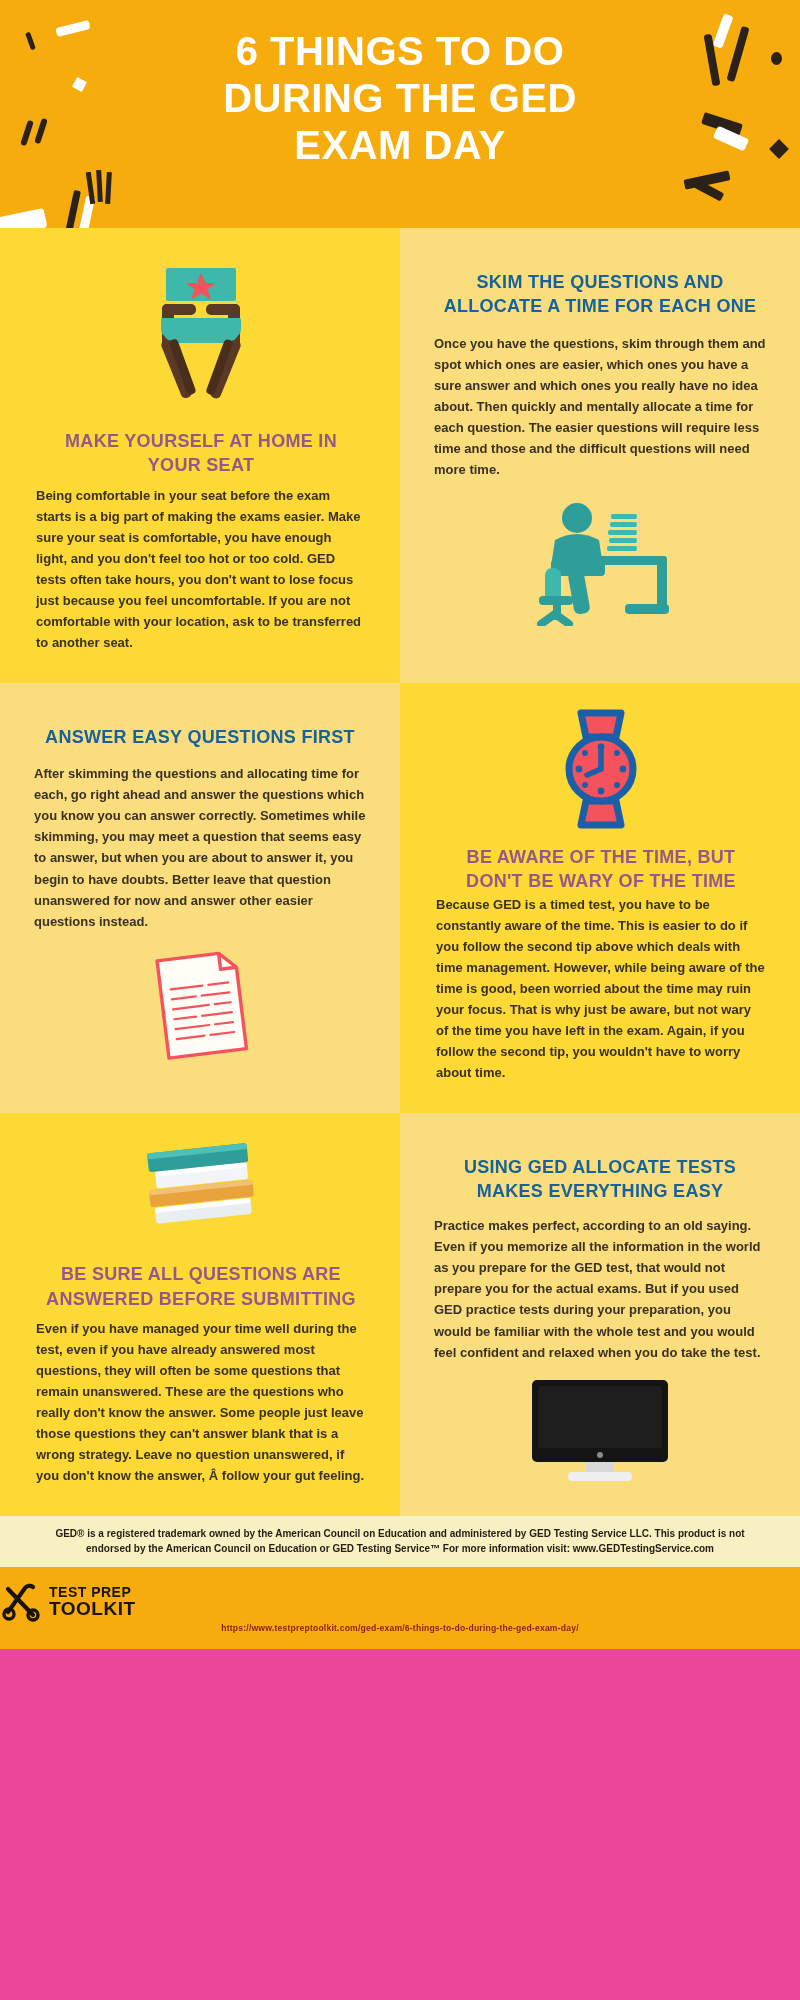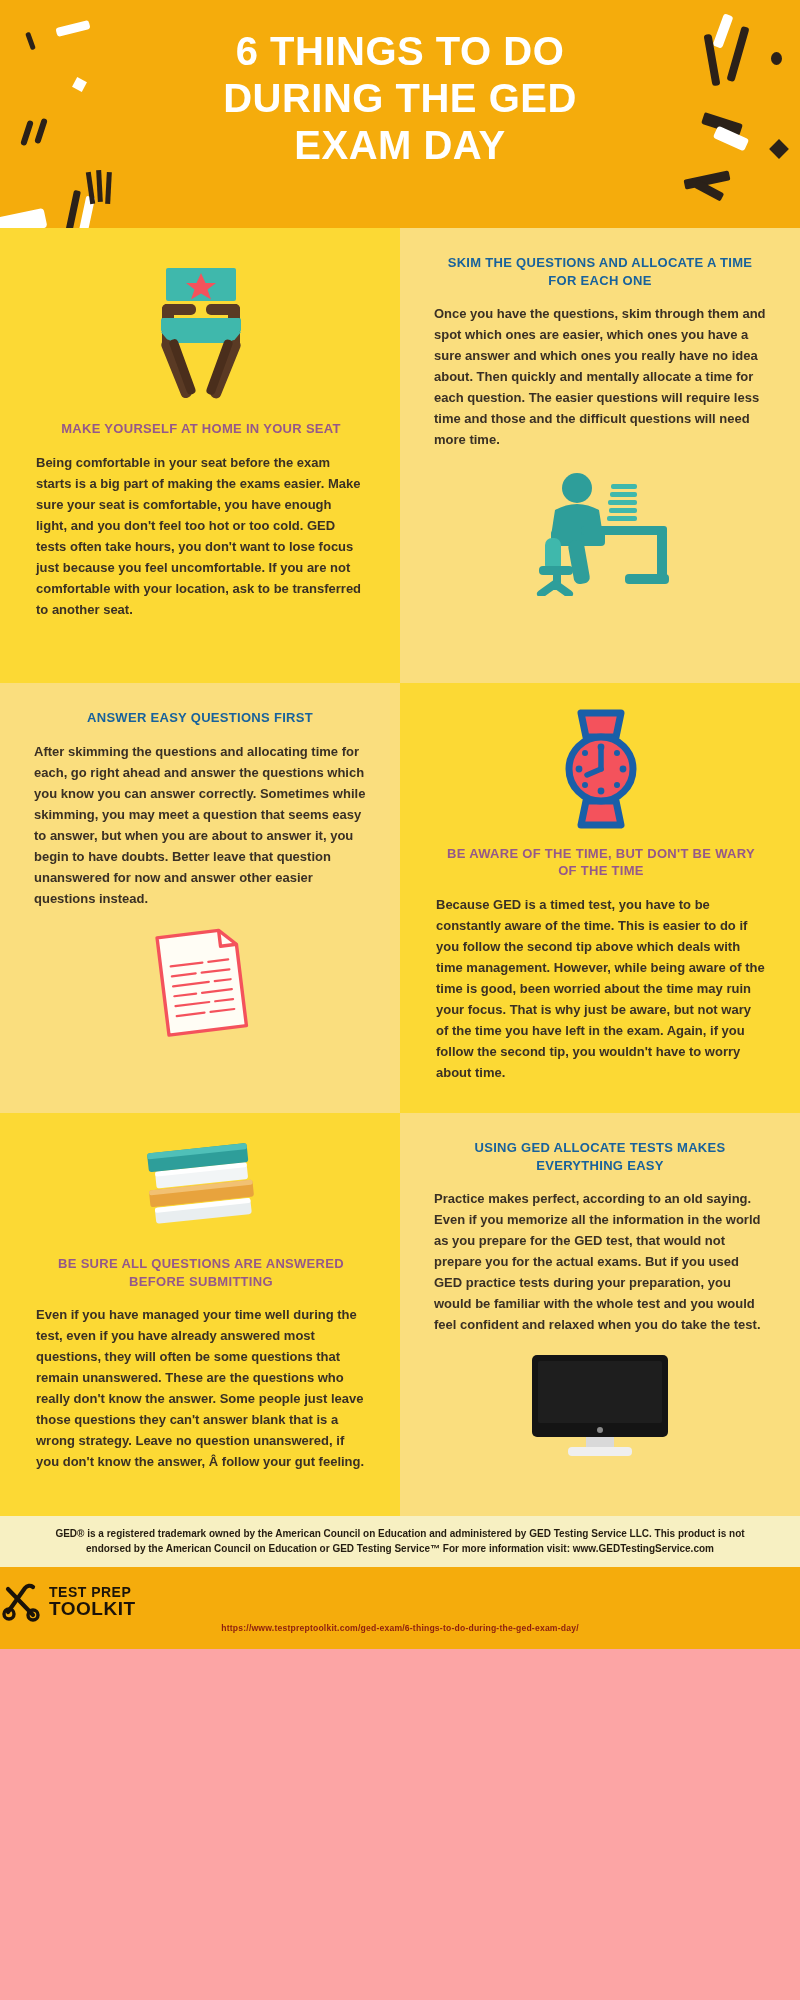--- a/index.html
+++ b/index.html
@@ -1,18 +1,18 @@
 <!DOCTYPE html>
 <html><head>
 <meta charset="utf-8">
 <style>
   *{margin:0;padding:0;box-sizing:border-box;}
   html,body{width:800px;}
   body{font-family:"Liberation Sans",sans-serif;background:#FCD934;}
-  .page{width:800px;height:2000px;position:relative;overflow:hidden;background:#fca5a5;}
+  .page{width:800px;height:2000px;position:relative;overflow:hidden;background:#ec4899;}
 
   
   .header{position:relative;width:800px;height:228px;background:#F5AC0C;overflow:hidden;}
   .header-title{position:relative;z-index:5;padding-top:28px;text-align:center;color:#ffffff;
     font-size:40px;line-height:1.18;font-weight:bold;letter-spacing:.5px;}
   .header-title span{display:block;}
   .deco{position:absolute;z-index:1;}
   .d-dark{background:#2B2119;}
   .d-white{background:#ffffff;}
 
@@ -21,21 +21,21 @@
   .cell{width:400px;padding:26px 34px 30px;display:flex;flex-direction:column;align-items:center;}
   .cell.bright{background:#FCD934;padding-left:36px;}
   .cell.pale{background:#FADE7E;}
   .c1{height:455px;}
   .c2{height:455px;}
   .c3{height:430px;}
   .c4{height:430px;}
   .c5{height:403px;}
   .c6{height:403px;}
 
-  .heading{text-align:center;font-weight:bold;font-size:13px;line-height:1.35;letter-spacing:.3px;}
+  .heading{text-align:center;font-weight:bold;font-size:18px;line-height:1.35;letter-spacing:.3px;margin-top:16px;}
   .heading.purple{color:#95588A;}
   .heading.blue{color:#18629C;}
   .body{text-align:left;font-size:13px;line-height:1.62;color:#3A3024;font-weight:bold;}
   .art{display:flex;align-items:center;justify-content:center;}
 
   .gap-a{height:16px;}
   .gap-b{height:14px;}
 
   
   .disclaimer{background:#F7F0C2;padding:11px 40px;text-align:center;font-size:10px;

